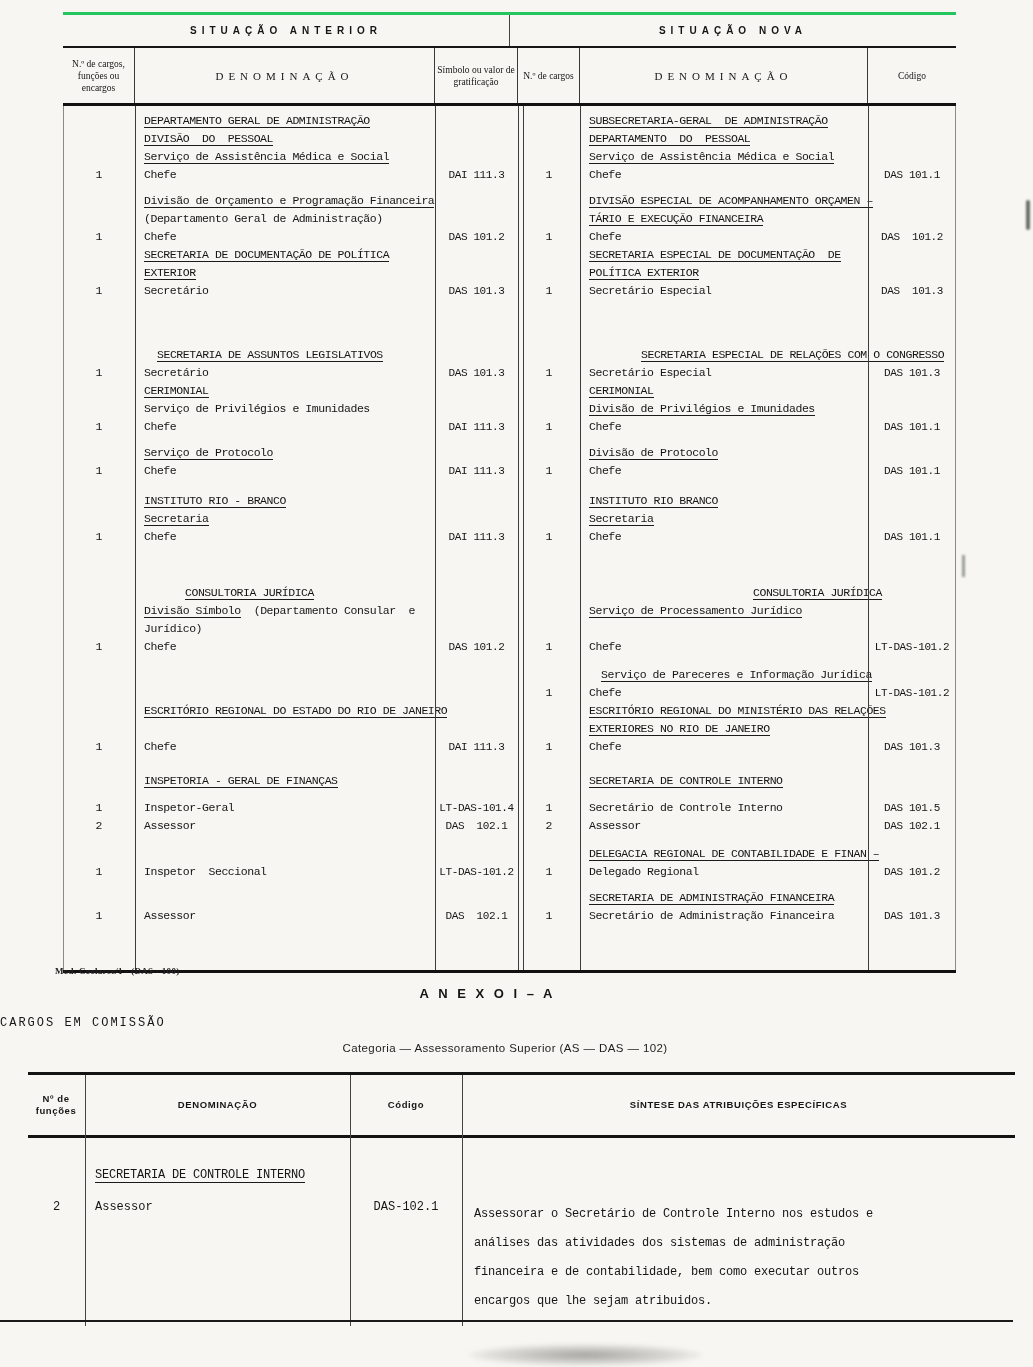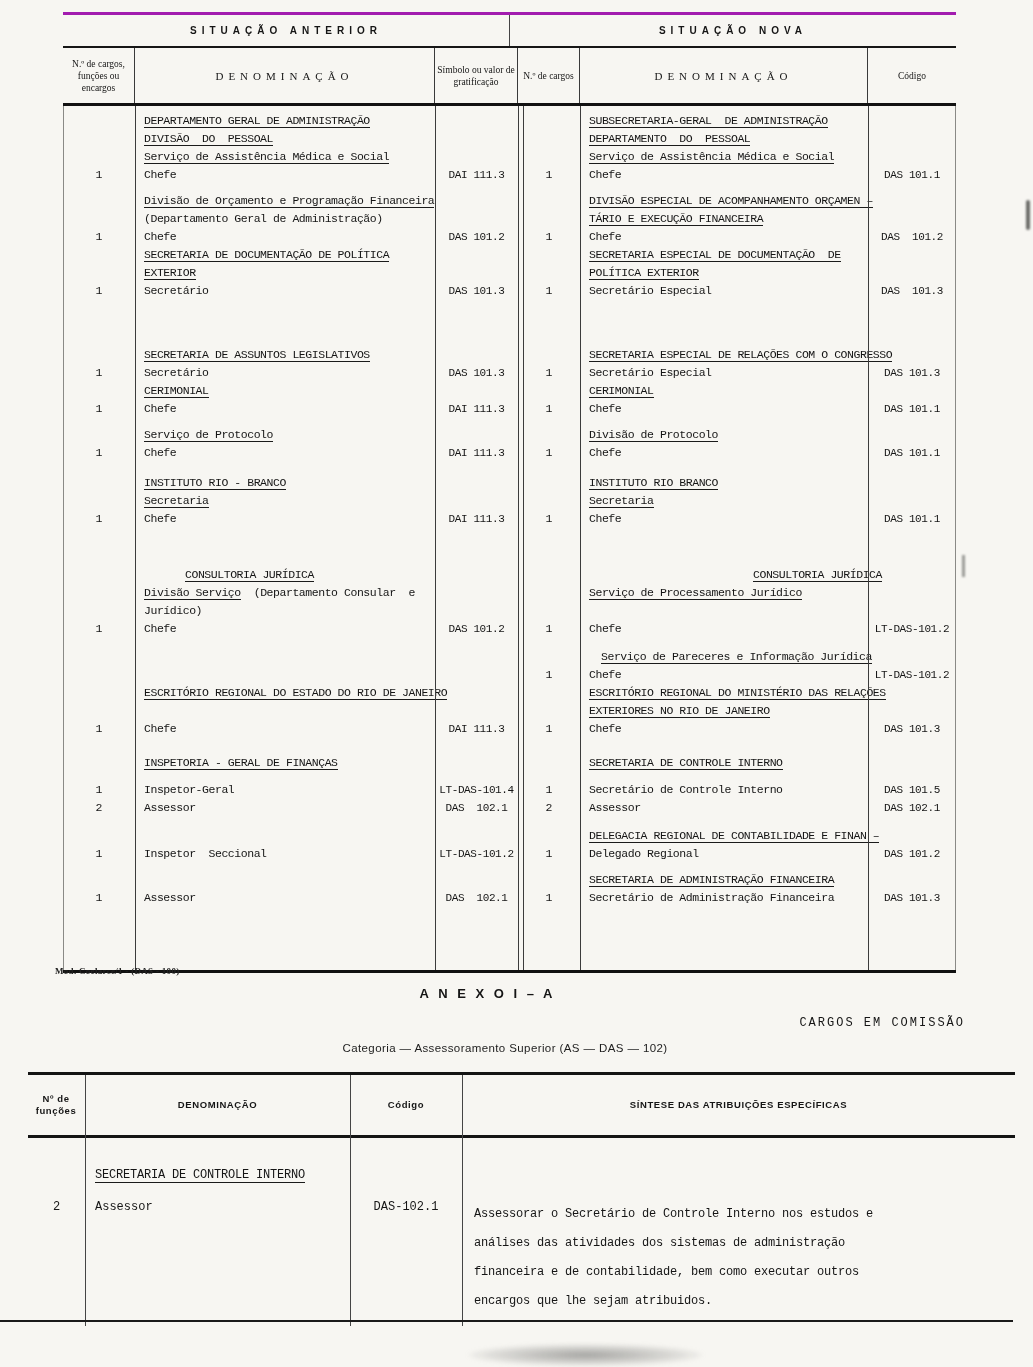--- a/index.html
+++ b/index.html
@@ -1,21 +1,21 @@
 <!DOCTYPE html>
 <html><head>
 <meta charset="utf-8">
 <style>
   html,body{margin:0;padding:0;}
   body{width:1033px;height:1367px;position:relative;background:#f7f6f2;overflow:hidden;
        font-family:"Liberation Mono",monospace;color:#151515;}
 
   
   .mt{position:absolute;left:63px;top:12px;width:893px;}
-  .mt-h1{display:flex;border-top:3px solid #a21caf;border-bottom:2px solid #161616;height:31px;text-align:right;}
+  .mt-h1{display:flex;border-top:3px solid #22c55e;border-bottom:2px solid #161616;height:31px;text-align:right;}
   .mt-h1 .half{flex:1;display:flex;align-items:center;justify-content:center;
        font-family:"Liberation Sans",sans-serif;font-weight:bold;font-size:10px;letter-spacing:5px;}
   .mt-h1 .half.lft{border-right:1px solid #444;}
   .mt-h2{display:grid;grid-template-columns:72px 300px 83px 62px 288px 88px;
        border-bottom:3px solid #121212;height:55px;}
   .mt-h2 .hc{display:flex;align-items:center;justify-content:center;text-align:center;
        font-family:"Liberation Serif",serif;font-size:9.5px;line-height:12px;padding:2px;}
   .mt-h2 .hc.denom{font-size:11px;letter-spacing:5px;font-family:"Liberation Serif",serif;}
   .mt-h2 .b{border-right:1px solid #3a3a3a;}
   .mt-h2 .bd{border-right:1px solid #3a3a3a;}
@@ -27,21 +27,21 @@
   .mrow .d{padding-left:9px;font-size:11.5px;letter-spacing:-0.45px;white-space:pre;}
   .mrow .s{text-align:center;font-size:11px;white-space:pre;letter-spacing:-0.4px;}
   .u{border-bottom:1px solid #1b1b1b;}
 
   .form-note{position:absolute;left:55px;top:966px;font-family:"Liberation Serif",serif;
        font-weight:bold;font-size:9px;letter-spacing:0.3px;color:#222;}
 
   
   .anx-title{position:absolute;left:0;top:986px;width:975px;text-align:center;
        font-family:"Liberation Sans",sans-serif;font-weight:bold;font-size:13px;letter-spacing:3px;}
-  .anx-sub{position:absolute;left:0;top:1016px;width:965px;text-align:right;
+  .anx-sub{position:absolute;left:0;top:1016px;width:965px;text-align:left;
        font-size:12px;letter-spacing:2px;}
   .anx-cat{position:absolute;left:0;top:1042px;width:1010px;text-align:center;
        font-family:"Liberation Sans",sans-serif;font-size:11.5px;letter-spacing:0.4px;color:#1d1d1d;}
 
   
   .at{position:absolute;left:28px;top:1072px;width:987px;}
   .at-h{display:grid;grid-template-columns:57px 265px 112px 553px;height:60px;
        border-top:3px solid #141414;border-bottom:3px solid #141414;}
   .at-h .hc{display:flex;align-items:center;justify-content:center;text-align:center;
        font-family:"Liberation Sans",sans-serif;font-weight:bold;font-size:9.5px;line-height:12px;letter-spacing:0.6px;}
@@ -162,21 +162,21 @@
         <div class="s"></div>
       </div>
       <div class="mrow">
         <div class="c">1</div>
         <div class="d"><span>Secretário</span></div>
         <div class="s">DAS 101.3</div>
         <div class="c">1</div>
         <div class="d"><span>Secretário Especial</span></div>
         <div class="s">DAS  101.3</div>
       </div>
-      <div class="mrow" style="margin-top: 46px;">
+      <div class="mrow" style="margin-top: 46px; gap: 13px;">
         <div class="c"></div>
         <div class="d"><span class="u">SECRETARIA DE ASSUNTOS LEGISLATIVOS</span></div>
         <div class="s"></div>
         <div class="c"></div>
         <div class="d"><span class="u">SECRETARIA ESPECIAL DE RELAÇÕES COM O CONGRESSO</span></div>
         <div class="s"></div>
       </div>
       <div class="mrow">
         <div class="c">1</div>
         <div class="d"><span>Secretário</span></div>
@@ -187,20 +187,28 @@
       </div>
       <div class="mrow" style="margin-top: 0;">
         <div class="c"></div>
         <div class="d"><span class="u">CERIMONIAL</span></div>
         <div class="s"></div>
         <div class="c"></div>
         <div class="d"><span class="u">CERIMONIAL</span></div>
         <div class="s"></div>
       </div>
       <div class="mrow">
+        <div class="c"></div>
+        <div class="d"><span>Serviço de Privilégios e Imunidades</span></div>
+        <div class="s"></div>
+        <div class="c"></div>
+        <div class="d"><span class="u">Divisão de Privilégios e Imunidades</span></div>
+        <div class="s"></div>
+      </div>
+      <div class="mrow">
         <div class="c">1</div>
         <div class="d"><span>Chefe</span></div>
         <div class="s">DAI 111.3</div>
         <div class="c">1</div>
         <div class="d"><span>Chefe</span></div>
         <div class="s">DAS 101.1</div>
       </div>
       <div class="mrow" style="margin-top: 8px;">
         <div class="c"></div>
         <div class="d"><span class="u">Serviço de Protocolo</span></div>
@@ -244,21 +252,21 @@
       <div class="mrow" style="margin-top: 38px; gap: 41px;">
         <div class="c"></div>
         <div class="d"><span class="u">CONSULTORIA JURÍDICA</span></div>
         <div class="s"></div>
         <div class="c"></div>
         <div class="d"><span class="u">CONSULTORIA JURÍDICA</span></div>
         <div class="s"></div>
       </div>
       <div class="mrow">
         <div class="c"></div>
-        <div class="d"><span class="u">Divisão Serviço</span><span>  (Departamento Consular  e</span></div>
+        <div class="d"><span class="u">Divisão Símbolo</span><span>  (Departamento Consular  e</span></div>
         <div class="s"></div>
         <div class="c"></div>
         <div class="d"><span class="u">Serviço de Processamento Jurídico</span></div>
         <div class="s"></div>
       </div>
       <div class="mrow">
         <div class="c"></div>
         <div class="d"><span>Jurídico)</span></div>
         <div class="s"></div>
         <div class="c"></div>

